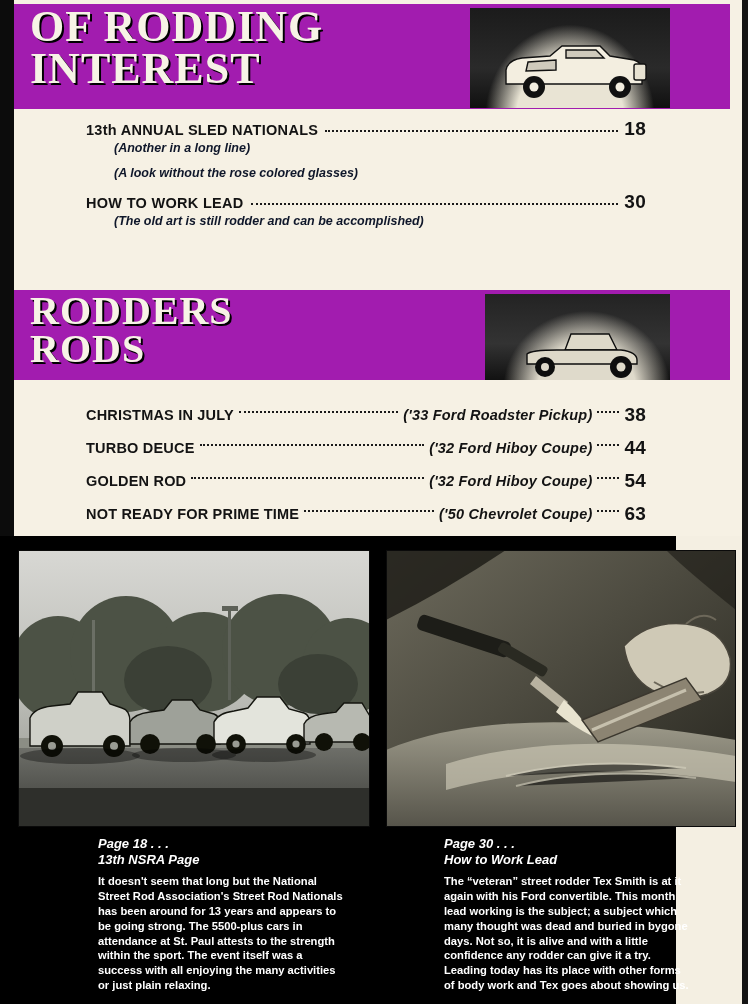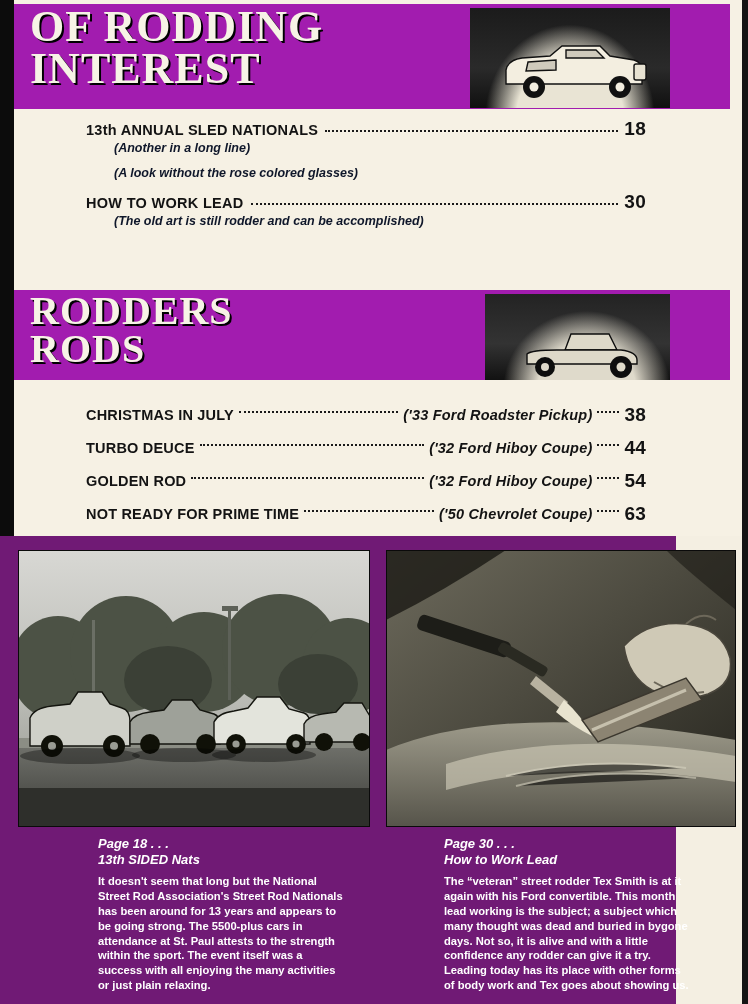--- a/index.html
+++ b/index.html
@@ -158,21 +158,21 @@
     min-width: 14px;
   }
   .entry2 .d1 { flex: 1 1 auto; }
   .entry2 .d2 { flex: 0 0 22px; }
 
   
   .bottom {
     position: absolute;
     left: 0; top: 536px;
     width: 676px; height: 468px;
-    background: #701a75;
+    background: #000000;
   }
   .photo {
     position: absolute;
     background: #2b2b2b;
     overflow: hidden;
   }
   #photo-left  { left: 18px;  top: 14px;  width: 352px; height: 277px; }
   #photo-right { left: 386px; top: 14px;  width: 350px; height: 277px; }
 
   .cap-block {
@@ -439,21 +439,21 @@
         </g>
 
         <path d="M0 0 L120 0 Q60 40 0 70 Z" fill="#1a1914" opacity="0.8"></path>
         <path d="M350 0 L350 60 Q300 20 280 0 Z" fill="#1a1914" opacity="0.6"></path>
         <rect width="350" height="277" fill="none" stroke="#0a0a0a" stroke-width="2"></rect>
       </svg>
     </div>
 
     <div class="cap-block" id="cap-left">
       <p class="cap-page">Page 18 . . .</p>
-      <p class="cap-title">13th SIDED Nats</p>
+      <p class="cap-title">13th NSRA Page</p>
       <p class="cap-body">It doesn't seem that long but the National Street Rod Association's Street Rod Nationals has been around for 13 years and appears to be going strong. The 5500-plus cars in attendance at St. Paul attests to the strength within the sport. The event itself was a success with all enjoying the many activities or just plain relaxing.</p>
     </div>
 
     <div class="cap-block" id="cap-right">
       <p class="cap-page">Page 30 . . .</p>
       <p class="cap-title">How to Work Lead</p>
       <p class="cap-body">The “veteran” street rodder Tex Smith is at it again with his Ford convertible. This month lead working is the subject; a subject which many thought was dead and buried in bygone days. Not so, it is alive and with a little confidence any rodder can give it a try. Leading today has its place with other forms of body work and Tex goes about showing us.</p>
     </div>
 
   </div>

